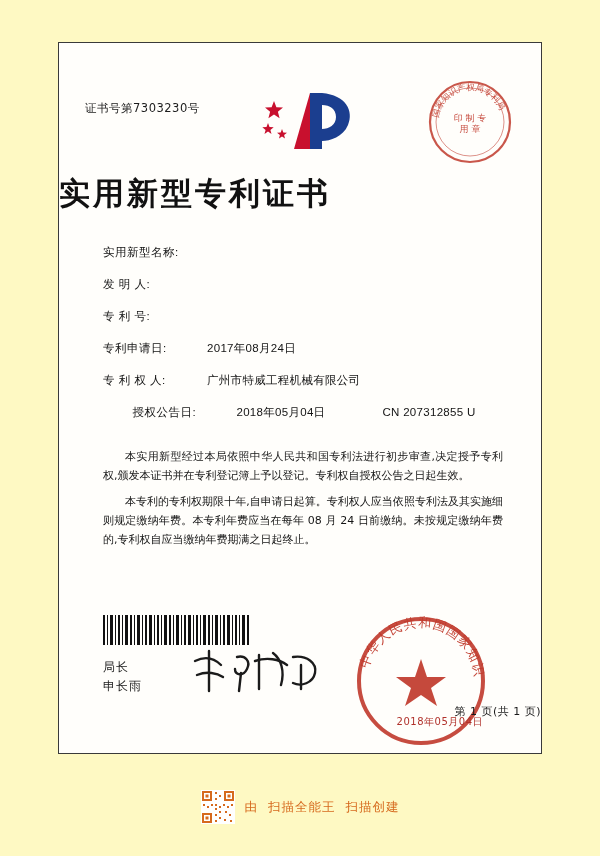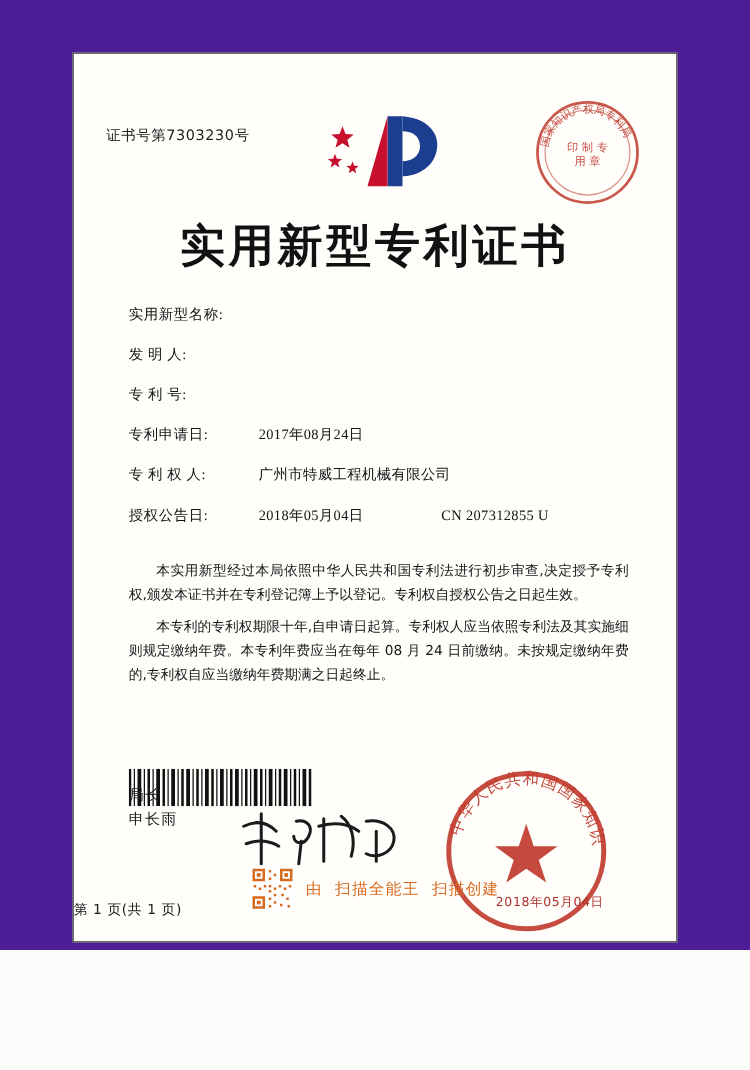--- a/index.html
+++ b/index.html
@@ -10,22 +10,22 @@
   body {
     width: 600px;
     height: 856px;
     overflow: hidden;
     font-family: "Liberation Sans", sans-serif;
     color: #1b1b1b;
   }
   .page {
     position: relative;
     width: 600px;
-    height: 760px;
-    background: #4c1d95;
+    height: 856px;
+    background: #fef9c3;
   }
   
   .cert-border {
     position: absolute;
     left: 58px;
     top: 42px;
     width: 484px;
     height: 712px;
     border: 1.5px solid #3a3a3a;
     background: #fffefb;
@@ -65,36 +65,35 @@
     top: 36px;
     width: 86px;
     height: 86px;
   }
 
   
   .title {
     position: absolute;
     left: 0; right: 0;
     top: 130px;
-    text-align: center;
-    font-size: 36px;
+    font-size: 31px;
     font-weight: bold;
     letter-spacing: 3px;
     font-family: "DejaVu Sans", sans-serif;
     color: #111;
   }
 
   
   .fields {
     position: absolute;
     left: 44px;
     top: 202px;
     right: 36px;
     font-size: 11.5px;
-    font-family: Liberation Serif, serif;
+    font-family: Liberation Sans, sans-serif;
     color: #141414;
   }
   .field-row {
     display: flex;
     align-items: baseline;
     margin-bottom: 17px;
     line-height: 1.3;
   }
   .field-label {
     width: 104px;
@@ -103,20 +102,21 @@
     white-space: nowrap;
   }
   .field-value {
     flex: 1;
     letter-spacing: 0.3px;
   }
   .dual-row {
     display: flex;
     align-items: baseline;
     margin-bottom: 14px;
+    justify-content: center;
   }
   .dual-left {
     flex: 0 0 250px;
     display: flex;
   }
   .dual-right {
     display: flex;
   }
   .dual-left .field-label { width: 104px; flex: 0 0 104px; }
   .dual-right .field-label { width: 84px; flex: 0 0 84px; }
@@ -148,23 +148,23 @@
   }
   .barcode .bars {
     width: 100%;
     height: 100%;
   }
 
   
   .director {
     position: absolute;
     left: 44px;
-    top: 584px;
+    top: 616px;
     font-size: 12px;
-    font-family: Liberation Serif, serif;
+    font-family: Liberation Mono, monospace;
     line-height: 1.55;
     letter-spacing: 1px;
   }
   .signature {
     position: absolute;
     left: 130px;
     top: 602px;
     width: 140px;
     height: 54px;
   }
@@ -184,22 +184,22 @@
     font-size: 10px;
     color: #b0312b;
     font-family: "DejaVu Sans", sans-serif;
     letter-spacing: 0.5px;
   }
 
   
   .page-num {
     position: absolute;
     left: 0; right: 0;
-    bottom: 18px;
-    text-align: left;
+    bottom: 34px;
+    text-align: right;
     font-size: 11px;
     font-family: "DejaVu Sans", sans-serif;
     color: #1a1a1a;
     letter-spacing: 0.5px;
   }
 
   
   .footer-mark {
     position: absolute;
     left: 0; right: 0;

